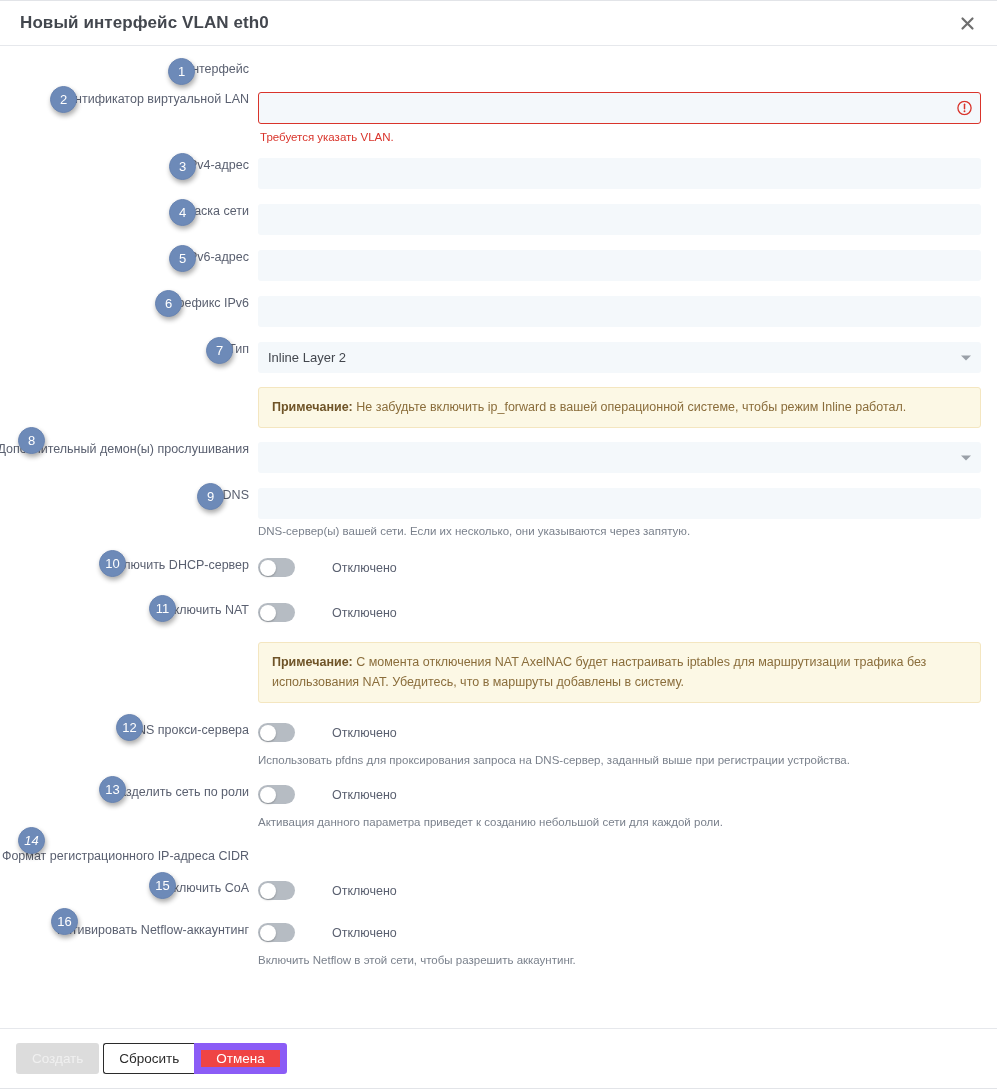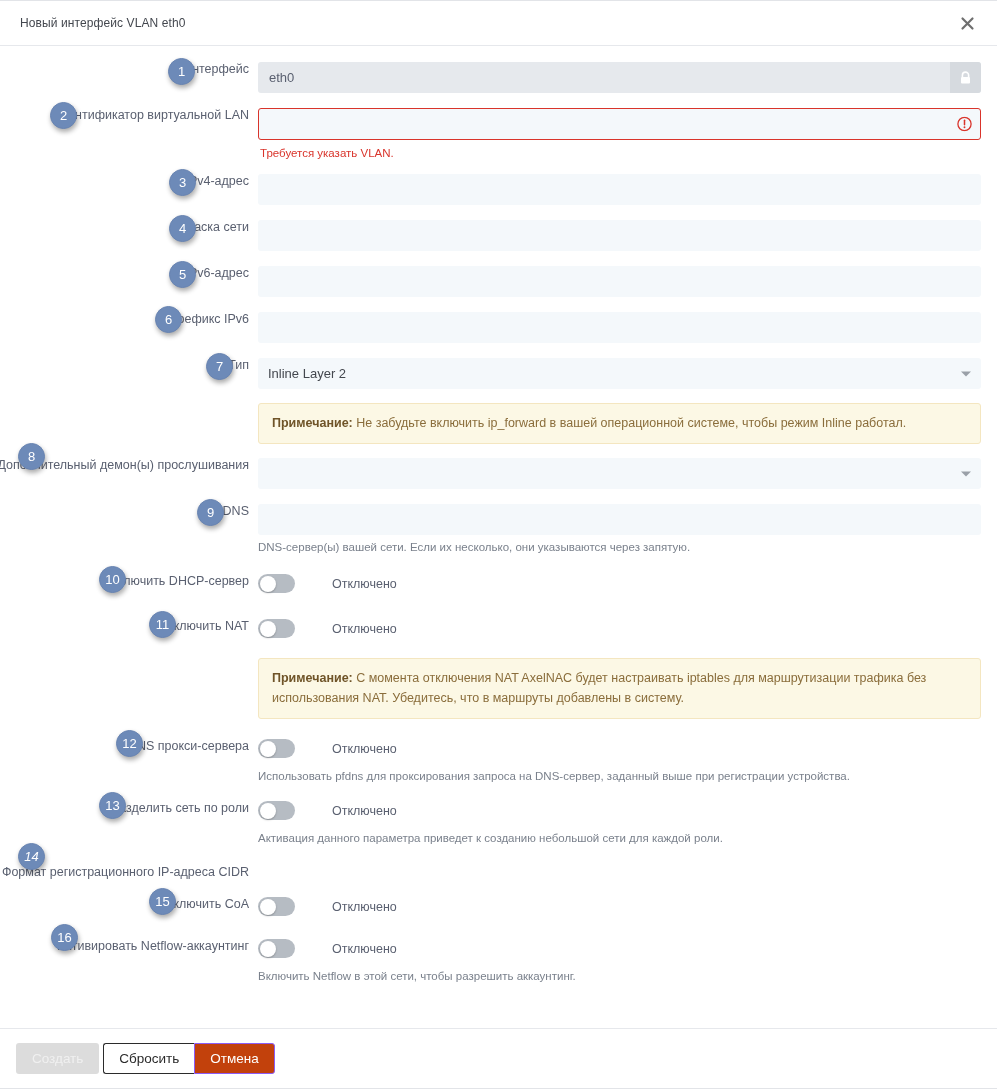--- a/index.html
+++ b/index.html
@@ -32,23 +32,23 @@
   .modal-header {
     height: 45px;
     min-height: 45px;
     border-bottom: 1px solid #e6e8ec;
     display: flex;
     align-items: center;
     padding: 0 18px 0 20px;
     position: relative;
   }
   .modal-title {
-    font-size: 12px;
+    font-size: 17px;
     color: #43474e;
-    font-weight: 400;
+    font-weight: 700;
     letter-spacing: .1px;
   }
   .close-btn {
     position: absolute;
     right: 18px;
     top: 50%;
     transform: translateY(-50%);
     width: 24px; height: 24px;
     display: flex; align-items: center; justify-content: center;
     cursor: pointer;
@@ -263,23 +263,23 @@
     margin-right: 4px;
   }
   .btn-reset {
     background: #ffffff;
     color: #2b2b2b;
     border: 1px solid #2b2b2b;
     border-right: none;
     border-radius: 3px 0 0 3px;
   }
   .btn-cancel {
-    background: #c2410c;
+    background: #ef4444;
     color: #ffffff;
-    border: 1px solid #8b5cf6;
+    border: 7px solid #8b5cf6;
     border-radius: 0 3px 3px 0;
   }
 </style>
 </head>
 <body>
 
 <div class="modal">
 
   <div class="modal-header">
     <div class="modal-title">Новый интерфейс VLAN eth0</div>
@@ -289,31 +289,20 @@
       </svg>
     </div>
   </div>
 
   <div class="modal-body">
 
     <div class="row" style="margin-bottom:15px;">
       <div class="lbl-col">
         <div class="badge" style="left:152px; top:-4px;">1</div>
         <span class="lbl">Интерфейс</span>
-      </div>
-      <div class="fld-col">
-        <div class="input-wrap">
-          <div class="input disabled">eth0</div>
-          <div class="lock-box">
-            <svg width="13" height="14" viewBox="0 0 13 14" aria-hidden="true">
-              <path d="M3.4 6V4.2a3.1 3.1 0 0 1 6.2 0V6" fill="none" stroke="#ffffff" stroke-width="1.6"></path>
-              <rect x="2" y="6" width="9" height="6.6" rx="1" fill="#ffffff"></rect>
-            </svg>
-          </div>
-        </div>
       </div>
     </div>
 
     <div class="row" style="margin-bottom:15px;">
       <div class="lbl-col">
         <div class="badge" style="left:34px; top:-6px;">2</div>
         <span class="lbl">Идентификатор виртуальной LAN</span>
       </div>
       <div class="fld-col">
         <div class="input-wrap">

